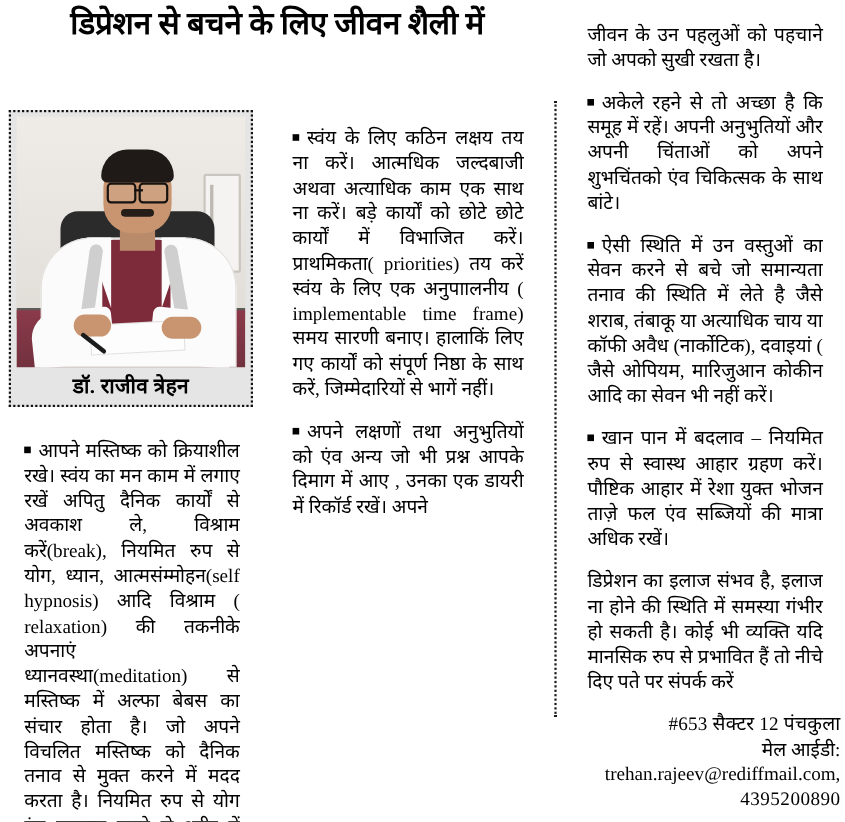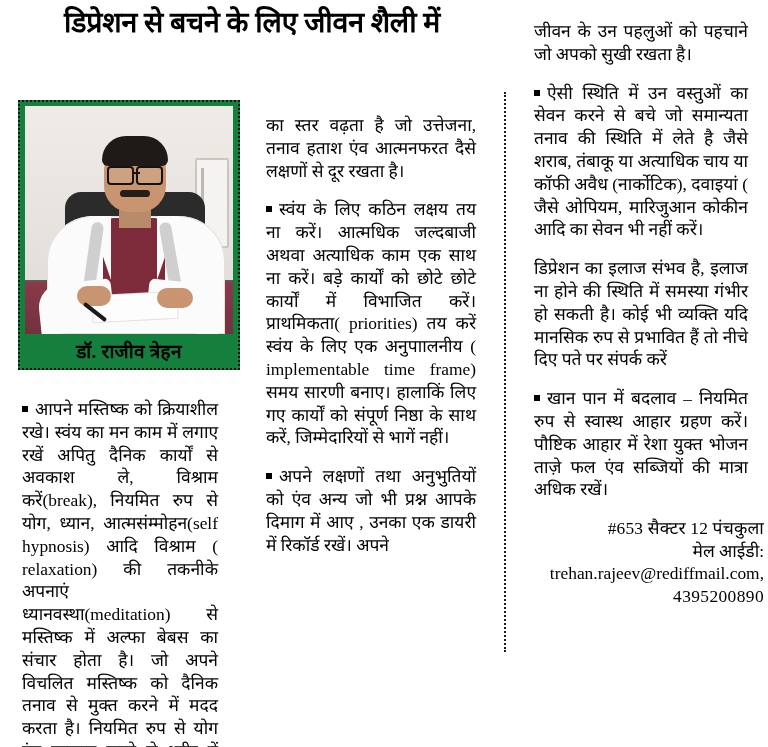--- a/index.html
+++ b/index.html
@@ -37,27 +37,27 @@
     letter-spacing: -0.2px;
     font-family: "Liberation Serif", "DejaVu Serif", serif;
   }
   .headline .hl-line { display: block; white-space: nowrap; }
   .headline .hl-line.l1 { font-size: 28.5px; }
   .headline .hl-line.l2 { font-size: 28.5px; }
 
   
   .photo-frame {
     position: absolute;
-    left: 18px;
+    left: 8px;
     top: 100px;
     width: 222px;
     height: 270px;
     border: 2px dotted #111;
     box-sizing: border-box;
-    background: #15803d;
+    background: #e5e5e5;
     padding: 4px 5px 2px 5px;
   }
   .photo {
     position: relative;
     width: 100%;
     height: 228px;
     overflow: hidden;
     background: linear-gradient(#e9e7e4, #dcdad6);
   }
   
@@ -268,30 +268,30 @@
 
   <div class="col" id="col-left">
     <p>
       <span class="bullet"></span><span>आपने मस्तिष्क को क्रियाशील रखे। स्वंय का मन काम में लगाए रखें अपितु दैनिक कार्यों से अवकाश ले, विश्राम करें(break), नियमित रुप से योग, ध्यान, आत्मसंम्मोहन(self hypnosis) आदि विश्राम ( relaxation) की तकनीके अपनाएं ध्यानवस्था(meditation) से मस्तिष्क में अल्फा बेबस का संचार होता है। जो अपने विचलित मस्तिष्क को दैनिक तनाव से मुक्त करने में मदद करता है। नियमित रुप से योग एंव व्यायाम करने से शरीर में एंडोर्फिन्स</span>
     </p>
   </div>
 
   <div class="v-divider"></div>
 
   <div class="col" id="col-mid">
-    <p><span>का स्तर वढ़ता है जो उत्तेजना, तनाव हताश एंव आत्मनफरत दैसे लक्षणों से दूर रखता है।</span></p>
     <p><span class="bullet"></span><span>स्वंय के लिए कठिन लक्षय तय ना करें। आत्मधिक जल्दबाजी अथवा अत्याधिक काम एक साथ ना करें। बड़े कार्यों को छोटे छोटे कार्यों में विभाजित करें। प्राथमिकता( priorities) तय करें स्वंय के लिए एक अनुपाालनीय ( implementable time frame) समय सारणी बनाए। हालाकिं लिए गए कार्यों को  संपूर्ण निष्ठा के साथ करें, जिम्मेदारियों से भागें नहीं।</span></p>
     <p><span class="bullet"></span><span>अपने लक्षणों तथा अनुभुतियों को एंव अन्य जो भी प्रश्न आपके दिमाग में आए , उनका एक डायरी में रिकॉर्ड रखें। अपने</span></p>
   </div>
 
   <div class="col" id="col-right">
     <p><span>जीवन के उन पहलुओं को पहचाने जो अपको सुखी रखता है।</span></p>
+    <p><span class="bullet"></span><span>अकेले रहने से तो अच्छा है कि समूह में रहें। अपनी अनुभुतियों और अपनी चिंताओं को अपने शुभचिंतको एंव चिकित्सक के साथ बांटे।</span></p>
     <p><span class="bullet"></span><span>ऐसी स्थिति में उन वस्तुओं का सेवन करने से बचे जो समान्यता तनाव की स्थिति में लेते है जैसे शराब, तंबाकू या अत्याधिक चाय या कॉफी अवैध (नार्कोटिक), दवाइयां ( जैसे ओपियम, मारिजुआन कोकीन आदि का सेवन भी नहीं करें।</span></p>
+    <p><span class="bullet"></span><span>खान पान में बदलाव – नियमित रुप से स्वास्थ आहार ग्रहण करें। पौष्टिक आहार में रेशा युक्त भोजन ताज़े फल एंव सब्जियों की मात्रा अधिक रखें।</span></p>
     <p><span>डिप्रेशन का इलाज संभव है, इलाज ना होने की स्थिति में समस्या गंभीर हो सकती है। कोई भी व्यक्ति यदि मानसिक रुप से प्रभावित हैं तो नीचे दिए पते पर संपर्क करें</span></p>
-    <p><span class="bullet"></span><span>खान पान में बदलाव – नियमित रुप से स्वास्थ आहार ग्रहण करें। पौष्टिक आहार में रेशा युक्त भोजन ताज़े फल एंव सब्जियों की मात्रा अधिक रखें।</span></p>
 
     <div class="contact">
       <div class="addr">#653 सैक्टर 12 पंचकुला</div>
       <div class="mail">
         <span>मेल आईडी:</span>
         <span>trehan.rajeev@rediffmail.com,</span>
       </div>
       <div class="phone">4395200890</div>
     </div>
   </div>

